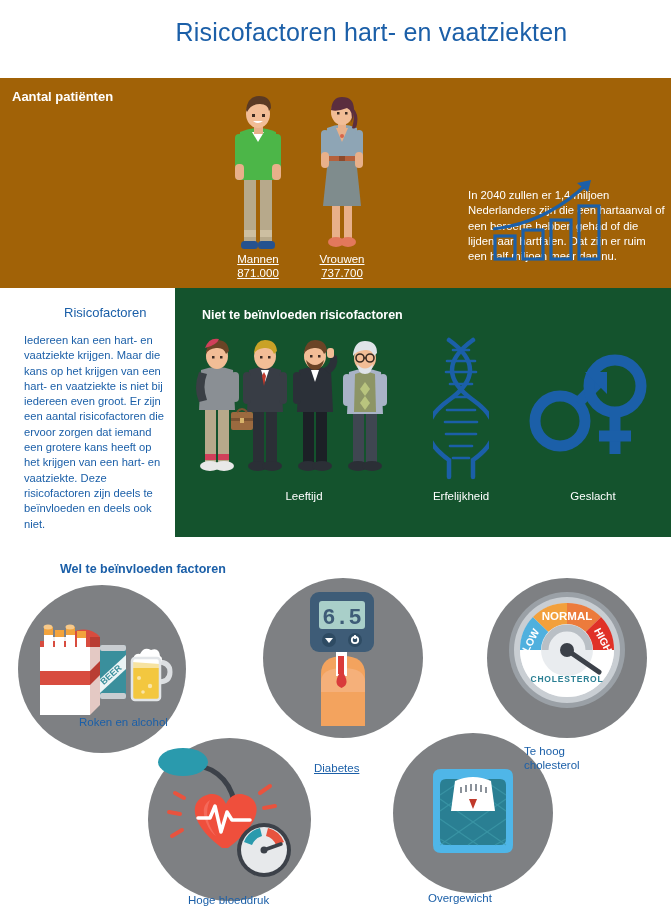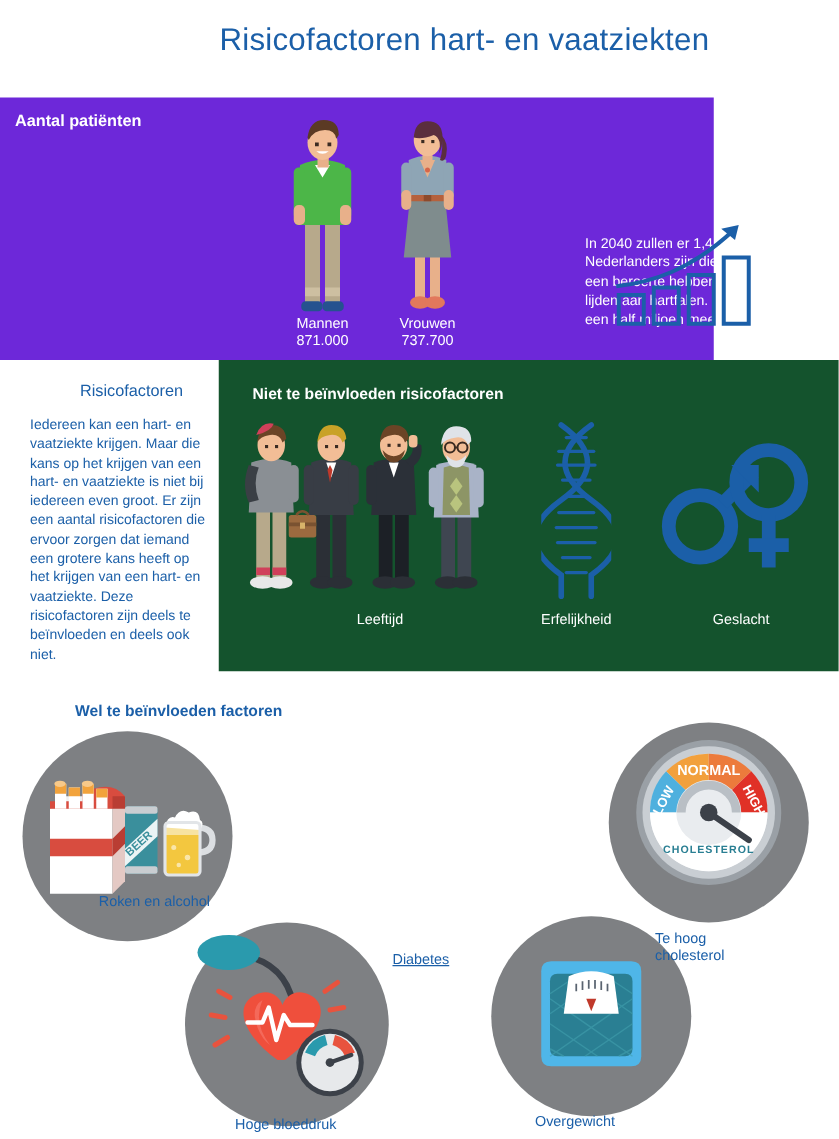--- a/index.html
+++ b/index.html
@@ -16,42 +16,42 @@
   .title {
     position:absolute; left:0; top:18px; width:671px;
     text-align:center;
     font-size:25px; color:#1b5fa8; letter-spacing:0.2px;
     font-weight:400;
     margin-left:36px;
   }
 
   
   .panel-patients {
-    position:absolute; left:0; top:78px; width:571px; height:210px;
-    background:#6d28d9;
+    position:absolute; left:0; top:78px; width:671px; height:210px;
+    background:#a16207;
   }
   .panel-patients .ph {
     position:absolute; left:12px; top:11px;
     color:#ffffff; font-size:13px; font-weight:bold;
   }
   .panel-patients .ptext {
     position:absolute; left:13px; top:33px; width:215px;
     color:#ffffff; font-size:11.3px; line-height:15.2px;
   }
   .panel-patients .rtext {
     position:absolute; left:468px; top:110px; width:198px;
     color:#ffffff; font-size:11.3px; line-height:15.3px;
   }
 
   
   .fig { position:absolute; }
   .fig .cap {
     position:absolute; left:50%; transform:translateX(-50%);
     text-align:center; color:#ffffff; font-size:11.5px; line-height:14px;
-    white-space:nowrap; top:100%;
+    white-space:nowrap; top:100%;text-decoration:underline;
   }
 
   
   .growth { position:absolute; left:487px; top:96px; width:120px; height:88px; }
 
   
   .rf-head {
     position:absolute; left:24px; top:305px;
     color:#1b5fa8; font-size:13px; font-weight:normal;padding-left:40px;
   }
@@ -355,20 +355,42 @@
         <path d="M2 14 q2 -10 8 -8 q4 -8 11 -4 q8 -3 9 6 q4 2 0 8 z" fill="#ffffff"></path>
         <circle cx="9" cy="30" r="2" fill="#ffffff" opacity="0.55"></circle>
         <circle cx="20" cy="38" r="2.2" fill="#ffffff" opacity="0.55"></circle>
         <circle cx="13" cy="44" r="1.8" fill="#ffffff" opacity="0.55"></circle>
         <rect x="2" y="10" width="28" height="42" rx="3" fill="none" stroke="#e2e5e8" stroke-width="2.5"></rect>
       </g>
     </svg>
   </div>
   <div class="c-label" style="left:47px; top:715px;padding-left:32px;">Roken en alcohol</div>
 
+  <div class="circle" style="left:263px; top:578px; width:160px; height:160px;">
+    <svg viewBox="0 0 160 160" width="160" height="160">
+
+      <g transform="translate(58,78)">
+        <path d="M0 18 q0 -18 22 -18 q22 0 22 18 v52 h-44z" fill="#f3a35e"></path>
+        <path d="M0 26 q0 -14 22 -14 q22 0 22 14 v10 h-44z" fill="#f5b07a"></path>
+      </g>
+
+      <rect x="73" y="58" width="11" height="40" fill="#ffffff"></rect>
+      <rect x="75" y="78" width="6" height="18" fill="#d93b3b"></rect>
+      <path d="M78.5 92 q10 14 0 18 q-10 -4 0 -18z" fill="#d93b3b"></path>
+
+      <rect x="47" y="14" width="64" height="60" rx="9" fill="#3e5c77"></rect>
+      <rect x="56" y="23" width="46" height="28" rx="3" fill="#a9cfc9"></rect>
+      <text x="79" y="46" font-family="Liberation Mono, monospace" font-size="22" font-weight="bold" fill="#3e5c77" text-anchor="middle">6.5</text>
+      <circle cx="66" cy="62" r="7" fill="#2e4b63"></circle>
+      <path d="M62 60 h8 l-4 5z" fill="#ffffff"></path>
+      <circle cx="92" cy="62" r="7" fill="#2e4b63"></circle>
+      <circle cx="92" cy="62" r="3.2" fill="none" stroke="#ffffff" stroke-width="1.8"></circle>
+      <line x1="92" y1="57" x2="92" y2="61" stroke="#ffffff" stroke-width="1.8"></line>
+    </svg>
+  </div>
   <div class="c-label" style="left:314px; top:761px;text-decoration:underline;">Diabetes</div>
 
   <div class="circle" style="left:148px; top:738px; width:163px; height:163px;">
     <svg viewBox="0 0 163 163" width="163" height="163">
 
       <path d="M44 26 q40 6 44 48 q4 38 32 42" fill="none" stroke="#3c4149" stroke-width="5"></path>
 
       <ellipse cx="35" cy="24" rx="25" ry="14" fill="#2a9aad"></ellipse>
 
       <g stroke="#e8533e" stroke-width="4" stroke-linecap="round">

